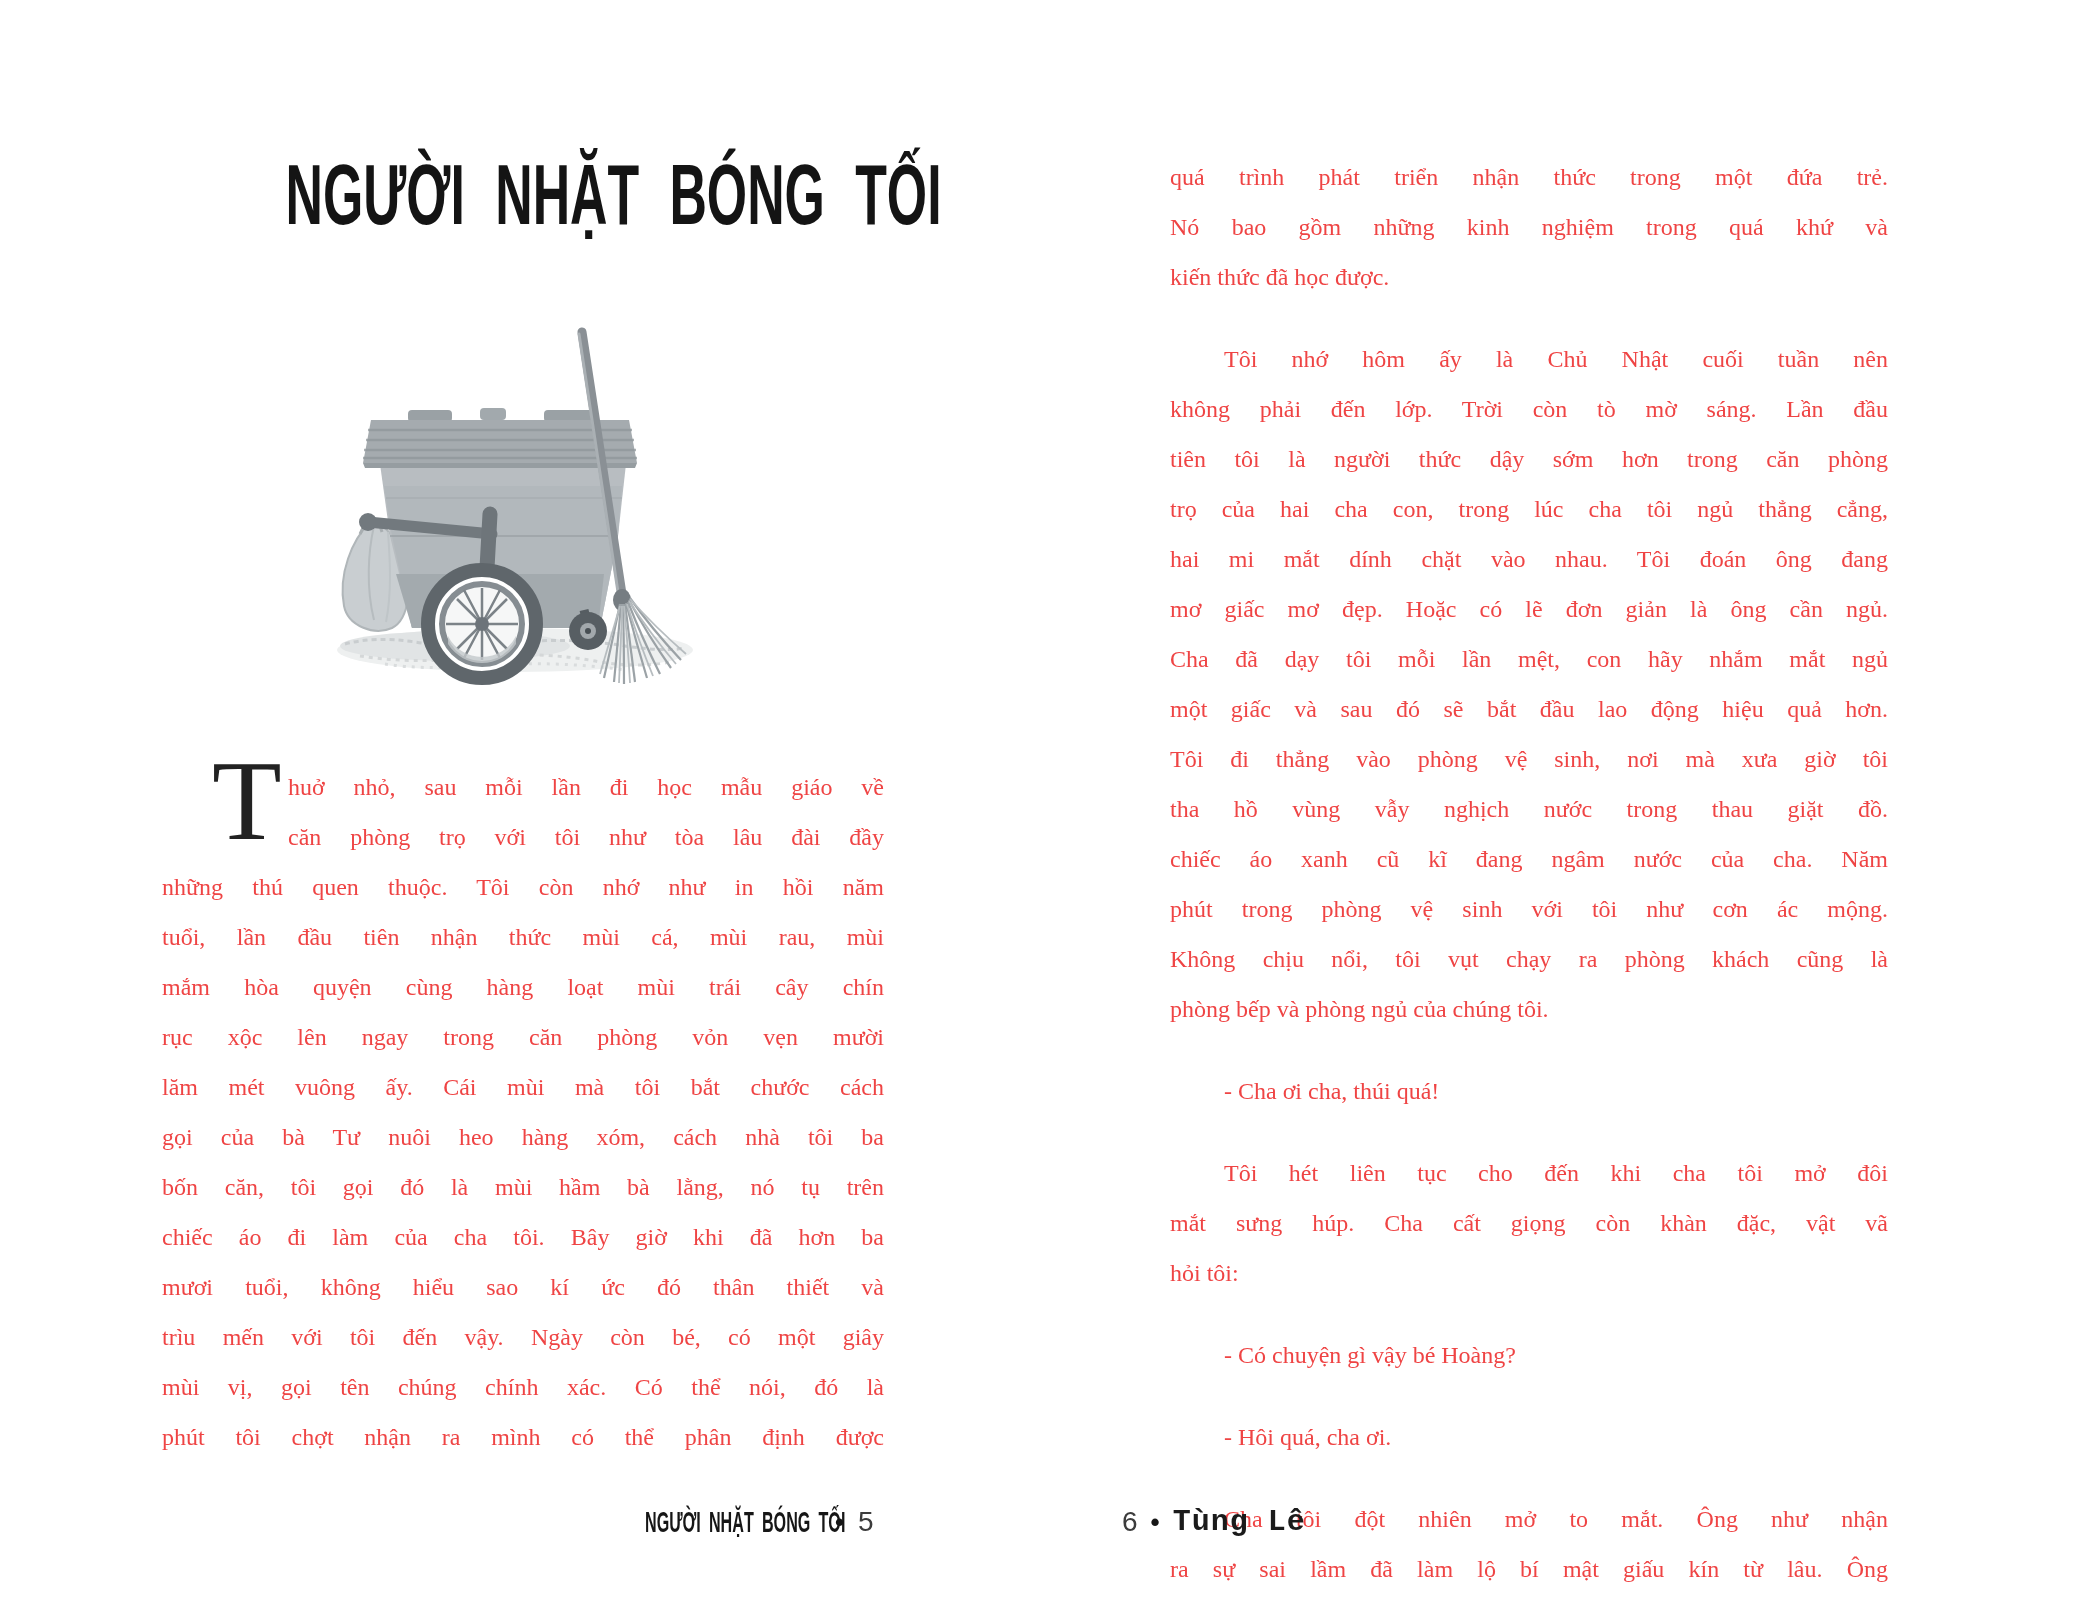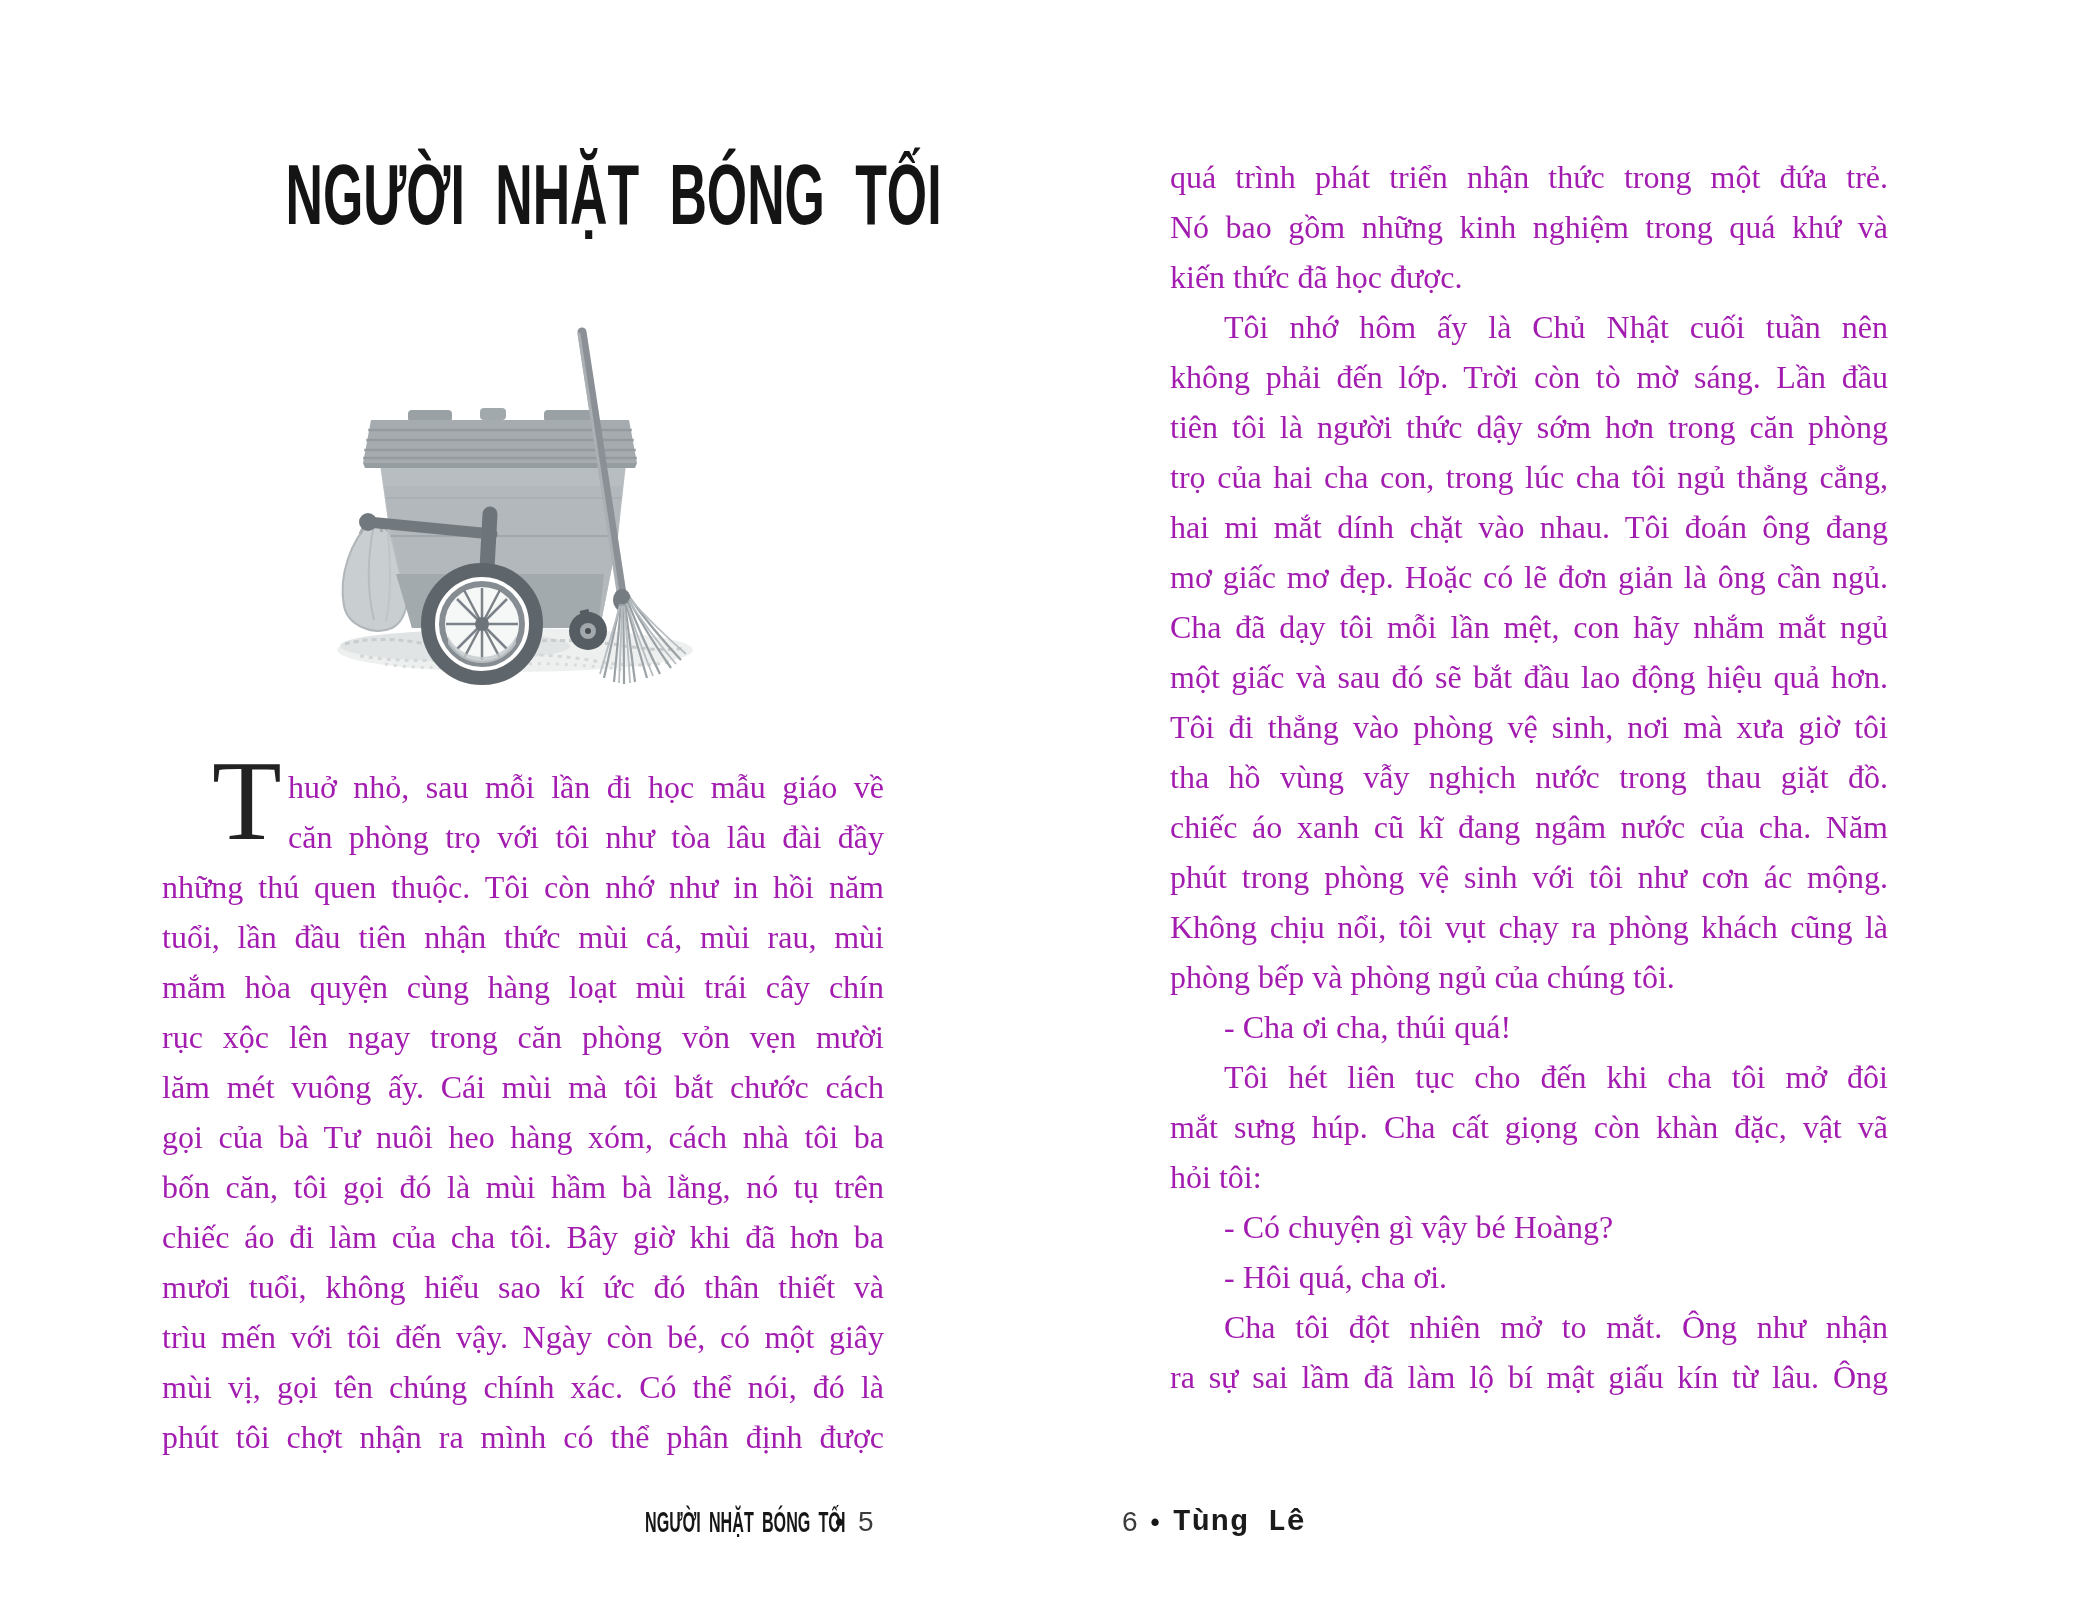--- a/index.html
+++ b/index.html
@@ -38,29 +38,29 @@
   .para2{
     position:absolute;left:1170px;top:152px;width:718px;
   }
   .dropcap-spacer{float:left;width:126px;height:100px;}
   .dropcap{
     position:absolute;left:212px;top:744px;
     font-family:"Liberation Serif", serif;
     font-size:114px;line-height:1;color:#222;
   }
   .body-line{
-    font-size:32px;
+    font-size:24px;
     line-height:50px;
-    color:#a21caf;
+    color:#ef4444;
     text-align:justify;
     text-align-last:left;
     white-space:normal;
   }
   .body-line.just{text-align-last:justify;}
-  .body-line.ind{padding-left:54px;}
+  .body-line.ind{padding-left:54px;margin-top:32px;}
   
   .footer-left{
     position:absolute;left:645px;top:1504px;height:36px;
     display:flex;align-items:center;gap:14px;
   }
   .footer-title-outer{
     display:inline-block;width:176px;height:30px;overflow:visible;
   }
   .footer-title-inner{
     display:inline-block;white-space:nowrap;

